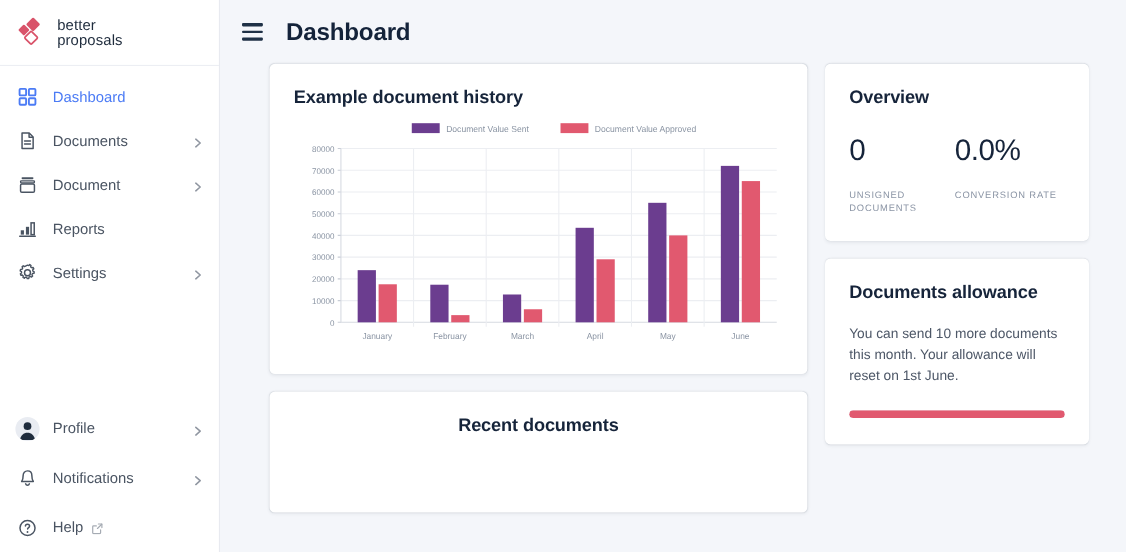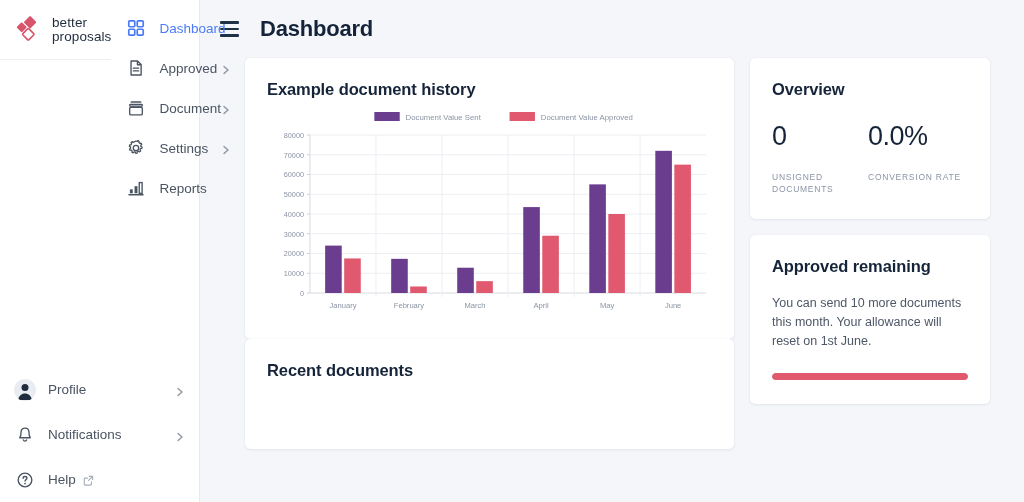--- a/index.html
+++ b/index.html
@@ -9,21 +9,21 @@
     font-family: "Liberation Sans", sans-serif;
     background: #f4f6fa;
   }
   .app { display: flex; width: 1024px; height: 502px; }
 
   
   .sidebar {
     width: 200px; height: 502px;
     background: #ffffff;
     border-right: 1px solid #e8eaf0;
-    display: flex; 
+    display: flex; flex-direction: column;
     position: relative;
     flex: 0 0 200px;
   }
   .logo-row {
     height: 60px;
     display: flex; align-items: center;
     padding-left: 14px;
     border-bottom: 1px solid #eceef3;
   }
   .logo-mark { width: 30px; height: 30px; margin-right: 8px; flex: 0 0 30px; }
@@ -76,21 +76,21 @@
   .page-title {
     font-size: 22px; font-weight: bold; color: #14233a;
     margin-left: 14px; letter-spacing: -.2px;
   }
 
   .content {
     flex: 1 1 auto; display: flex; gap: 16px;
     padding: 0 34px 0 45px;
     align-items: flex-start;
   }
-  .col-left { flex: 1 1 auto; display: flex; flex-direction: column; min-width: 0; }
+  .col-left { flex: 1 1 auto; display: flex; flex-direction: column; gap: 16px; min-width: 0; }
   .col-right { flex: 0 0 240px; display: flex; flex-direction: column; gap: 16px; }
 
   .card {
     background: #fff; border-radius: 5px;
     box-shadow: 0 1px 3px rgba(22,38,62,.07), 0 0 1px rgba(22,38,62,.10);
   }
   .card-title {
     font-size: 16.5px; font-weight: bold; color: #16243a;
     letter-spacing: -.1px;
   }
@@ -116,21 +116,21 @@
   .docs-body {
     margin-top: 18px; font-size: 12.5px; line-height: 19px; color: #4d5767;
   }
   .progress {
     margin-top: 22px; height: 7px; border-radius: 4px;
     background: #f0f2f6; overflow: hidden;
   }
   .progress > i { display: block; height: 100%; background: #e1596f; border-radius: 4px; }
 
   
-  .recent-card { padding: 22px 22px 40px 22px; min-height: 110px; }
+  .recent-card { padding: 22px 22px 40px 22px; min-height: 110px; text-align: center; }
 </style>
 </head>
 <body>
 
 <div class="app">
 
   <aside class="sidebar">
 
     <div class="logo-row">
       <span class="logo-mark">
@@ -161,69 +161,69 @@
       </div>
 
       <div class="nav-item">
         <span class="ico">
           <svg viewBox="0 0 20 20" width="18" height="18">
             <path d="M4.5 2.2h7.2l4 4v11.6H4.5z" fill="none" stroke="#4a5462" stroke-width="1.5" stroke-linejoin="round"></path>
             <path d="M11.6 2.2v4.2h4" fill="none" stroke="#4a5462" stroke-width="1.5" stroke-linejoin="round"></path>
             <path d="M7 10.2h6M7 13.2h6" stroke="#4a5462" stroke-width="1.4" stroke-linecap="round"></path>
           </svg>
         </span>
-        <span class="nav-label">Approved</span>
+        <span class="nav-label">Documents</span>
         <span class="chev">
           <svg viewBox="0 0 10 10" width="10" height="10">
               <path d="M3 1.5 L7 5 L3 8.5" fill="none" stroke="#6b7482" stroke-width="1.4" stroke-linecap="round" stroke-linejoin="round"></path>
             </svg>
         </span>
       </div>
 
       <div class="nav-item">
         <span class="ico">
           <svg viewBox="0 0 20 20" width="18" height="18">
             <rect x="4" y="2.4" width="12" height="1.9" rx=".8" fill="#4a5462"></rect>
             <rect x="3" y="6" width="14" height="2" rx=".8" fill="none" stroke="#4a5462" stroke-width="1.4"></rect>
             <rect x="3" y="9.2" width="14" height="8.4" rx="1.3" fill="none" stroke="#4a5462" stroke-width="1.5"></rect>
           </svg>
         </span>
         <span class="nav-label">Document</span>
-        <span class="chev">
-          <svg viewBox="0 0 10 10" width="10" height="10">
-              <path d="M3 1.5 L7 5 L3 8.5" fill="none" stroke="#6b7482" stroke-width="1.4" stroke-linecap="round" stroke-linejoin="round"></path>
-            </svg>
-        </span>
-      </div>
-
-      <div class="nav-item">
-        <span class="ico">
-          <svg viewBox="0 0 20 20" width="18" height="18">
-            <path d="M10 2.2l1.35.55.95-1.05 1.25.95-.4 1.35 1.2.9 1.4-.3.6 1.45-1.1.9.2 1.45 1.35.6-.25 1.55-1.45.15-.65 1.3.75 1.25-1.1 1.1-1.3-.7-1.3.65-.2 1.45-1.55.15-.55-1.35-1.45-.2-.95 1.1-1.35-.8.3-1.4-1.05-1-1.4.25-.5-1.5 1.2-.8-.1-1.45-1.3-.7.35-1.5 1.45-.05.75-1.25-.65-1.3 1.2-1 1.25.8z" fill="none" stroke="#4a5462" stroke-width="1.4" stroke-linejoin="round"></path>
-            <circle cx="10" cy="10" r="3" fill="none" stroke="#4a5462" stroke-width="1.5"></circle>
-          </svg>
-        </span>
-        <span class="nav-label">Settings</span>
         <span class="chev">
           <svg viewBox="0 0 10 10" width="10" height="10">
               <path d="M3 1.5 L7 5 L3 8.5" fill="none" stroke="#6b7482" stroke-width="1.4" stroke-linecap="round" stroke-linejoin="round"></path>
             </svg>
         </span>
       </div>
 
       <div class="nav-item">
         <span class="ico">
           <svg viewBox="0 0 20 20" width="18" height="18">
             <rect x="3.2" y="11.5" width="3.2" height="4.4" fill="#4a5462"></rect>
             <rect x="8.4" y="8" width="3.2" height="7.9" fill="#4a5462"></rect>
             <rect x="13.6" y="4" width="3.2" height="11.9" fill="none" stroke="#4a5462" stroke-width="1.5"></rect>
             <path d="M2.2 17.6h15.6" stroke="#4a5462" stroke-width="1.6" stroke-linecap="round"></path>
           </svg>
         </span>
         <span class="nav-label">Reports</span>
+      </div>
+
+      <div class="nav-item">
+        <span class="ico">
+          <svg viewBox="0 0 20 20" width="18" height="18">
+            <path d="M10 2.2l1.35.55.95-1.05 1.25.95-.4 1.35 1.2.9 1.4-.3.6 1.45-1.1.9.2 1.45 1.35.6-.25 1.55-1.45.15-.65 1.3.75 1.25-1.1 1.1-1.3-.7-1.3.65-.2 1.45-1.55.15-.55-1.35-1.45-.2-.95 1.1-1.35-.8.3-1.4-1.05-1-1.4.25-.5-1.5 1.2-.8-.1-1.45-1.3-.7.35-1.5 1.45-.05.75-1.25-.65-1.3 1.2-1 1.25.8z" fill="none" stroke="#4a5462" stroke-width="1.4" stroke-linejoin="round"></path>
+            <circle cx="10" cy="10" r="3" fill="none" stroke="#4a5462" stroke-width="1.5"></circle>
+          </svg>
+        </span>
+        <span class="nav-label">Settings</span>
+        <span class="chev">
+          <svg viewBox="0 0 10 10" width="10" height="10">
+              <path d="M3 1.5 L7 5 L3 8.5" fill="none" stroke="#6b7482" stroke-width="1.4" stroke-linecap="round" stroke-linejoin="round"></path>
+            </svg>
+        </span>
       </div>
     </nav>
 
     <div class="nav-bottom">
 
       <div class="nav-item">
         <span class="ico">
           <span class="avatar">
             <svg viewBox="0 0 22 22" width="22" height="22">
               <circle cx="11" cy="8.4" r="3.5" fill="#1f2c3d"></circle>
@@ -368,21 +368,21 @@
               <div class="stat-lbl">UNSIGNED DOCUMENTS</div>
             </div>
             <div class="stat">
               <div class="stat-val">0.0%</div>
               <div class="stat-lbl">CONVERSION RATE</div>
             </div>
           </div>
         </div>
 
         <div class="card docs-card">
-          <div class="card-title">Approved remaining</div>
+          <div class="card-title">Documents allowance</div>
           <div class="docs-body">You can send 10 more documents this month. Your allowance will reset on 1st June.</div>
           <div class="progress">
             <i id="progress-fill" style="width: 100%; background: rgb(225, 89, 111);"></i>
           </div>
         </div>
 
       </div>
     </div>
   </section>
 </div>

